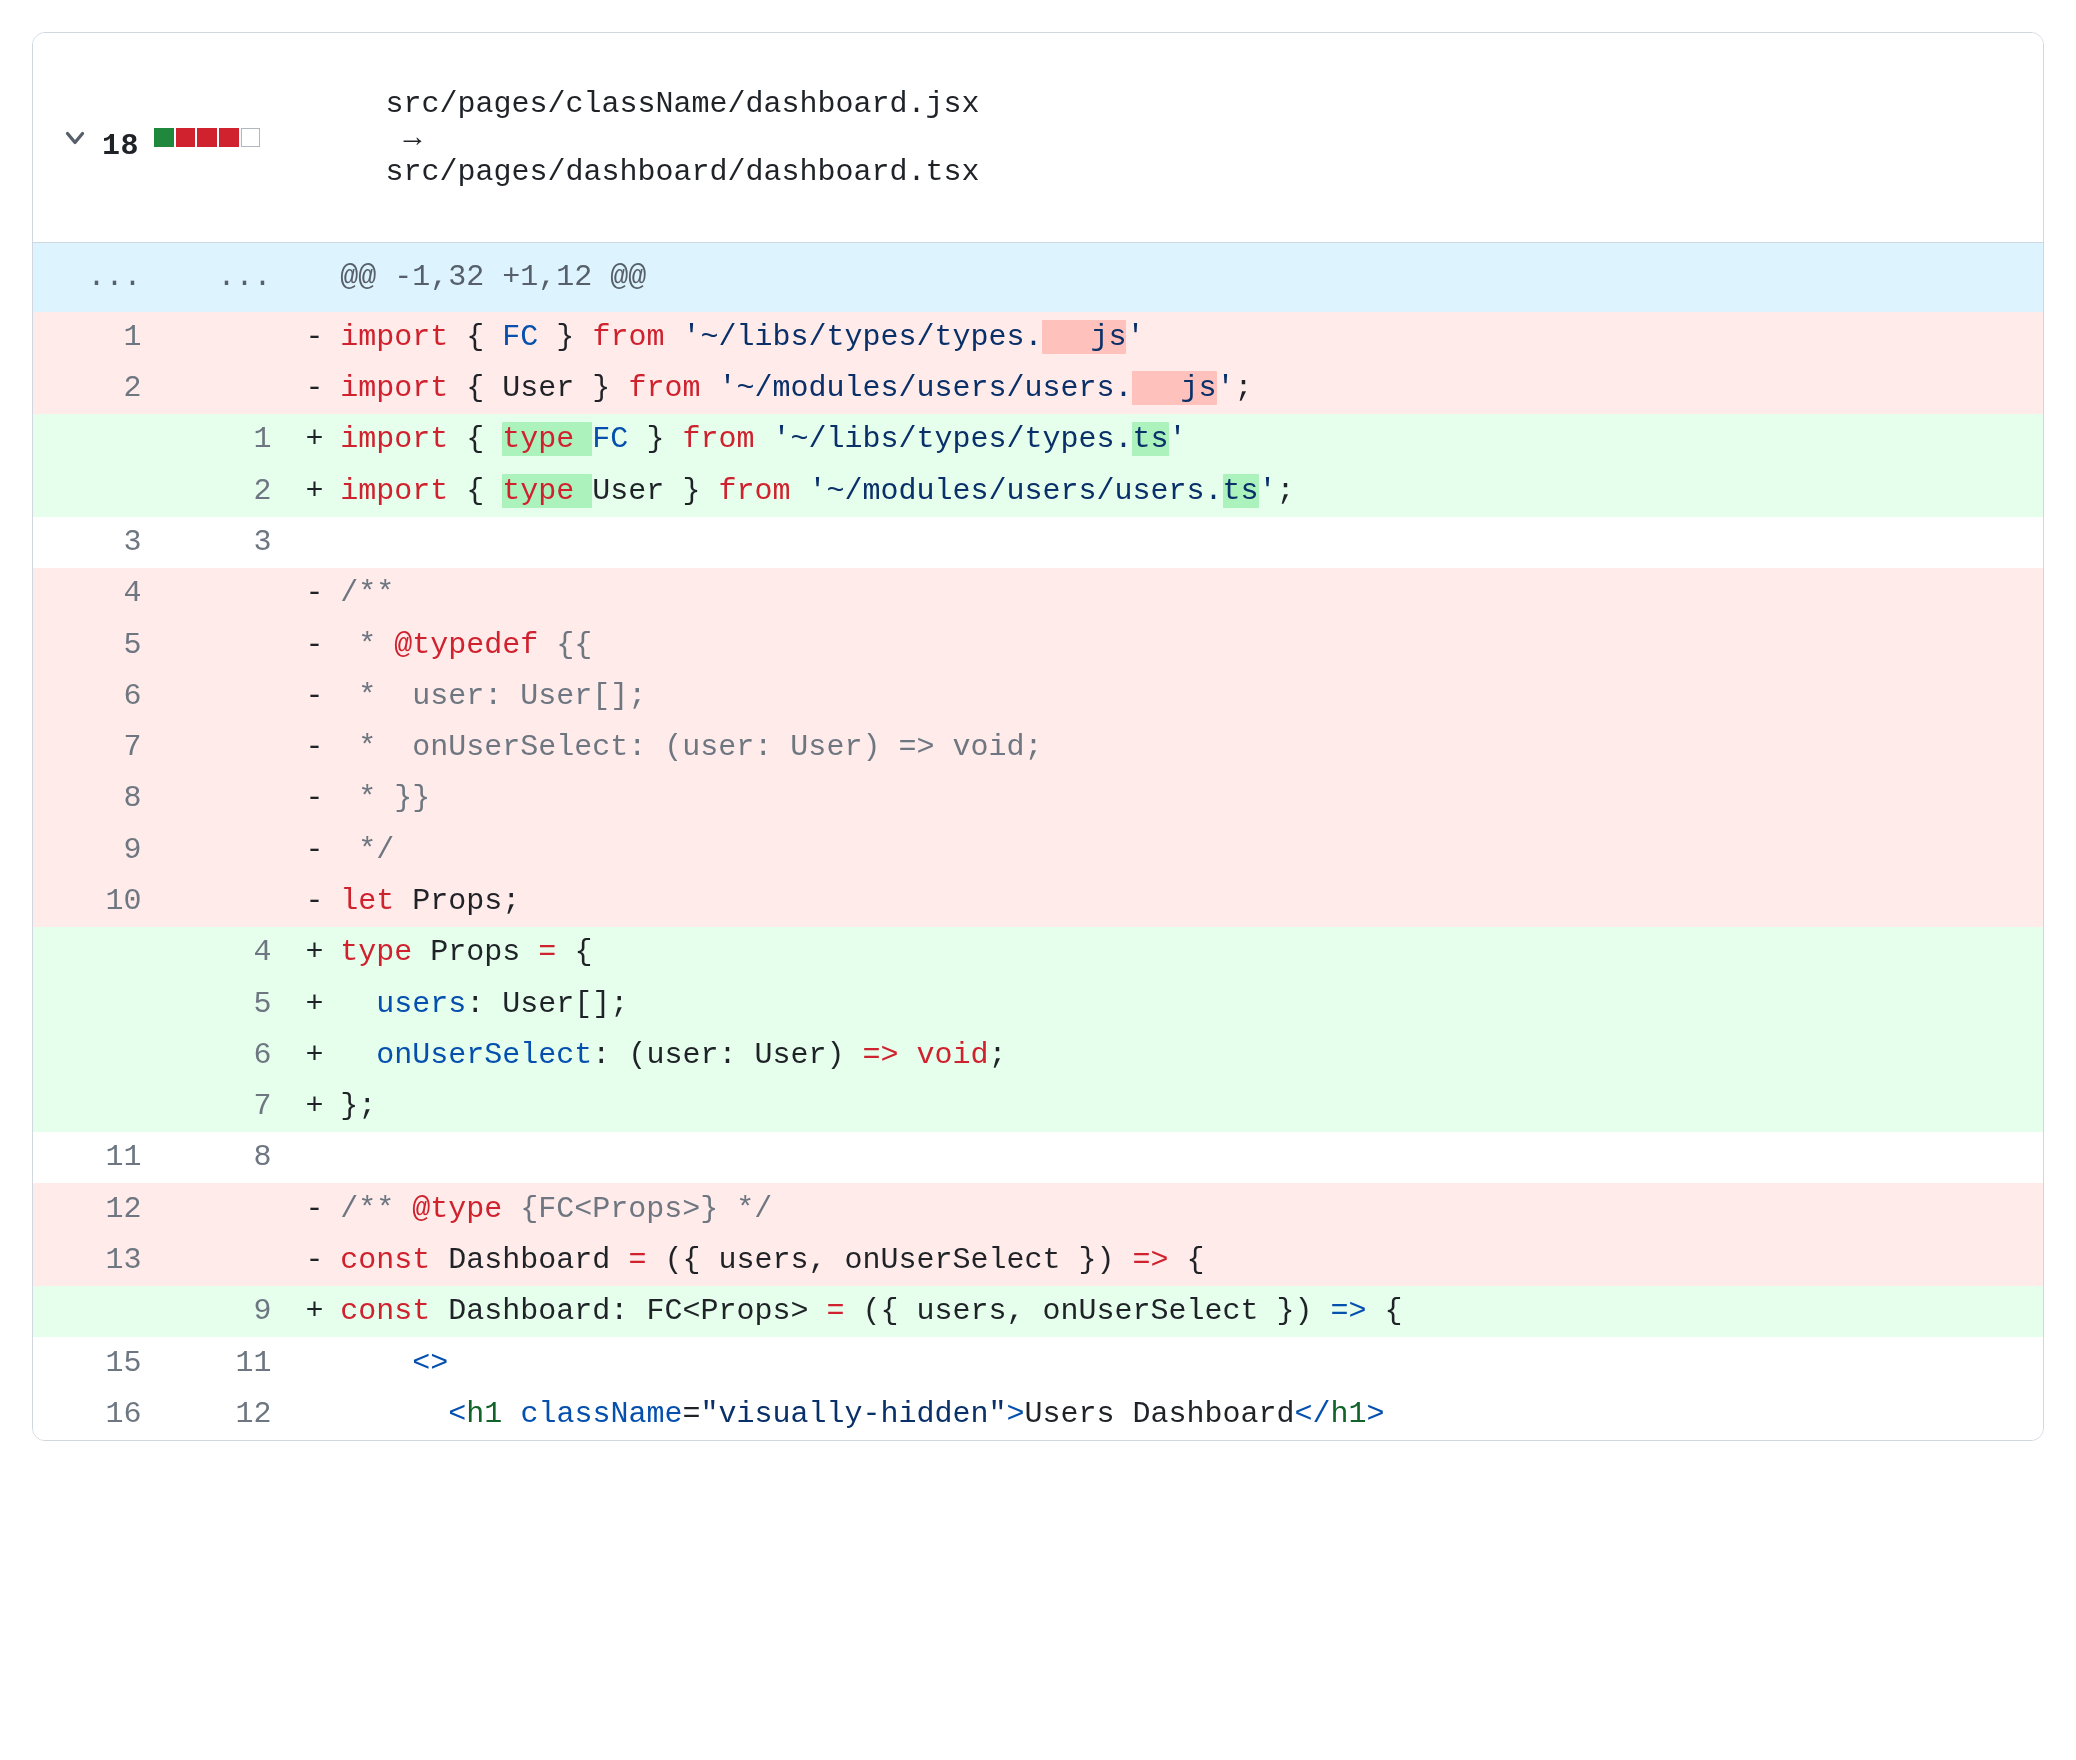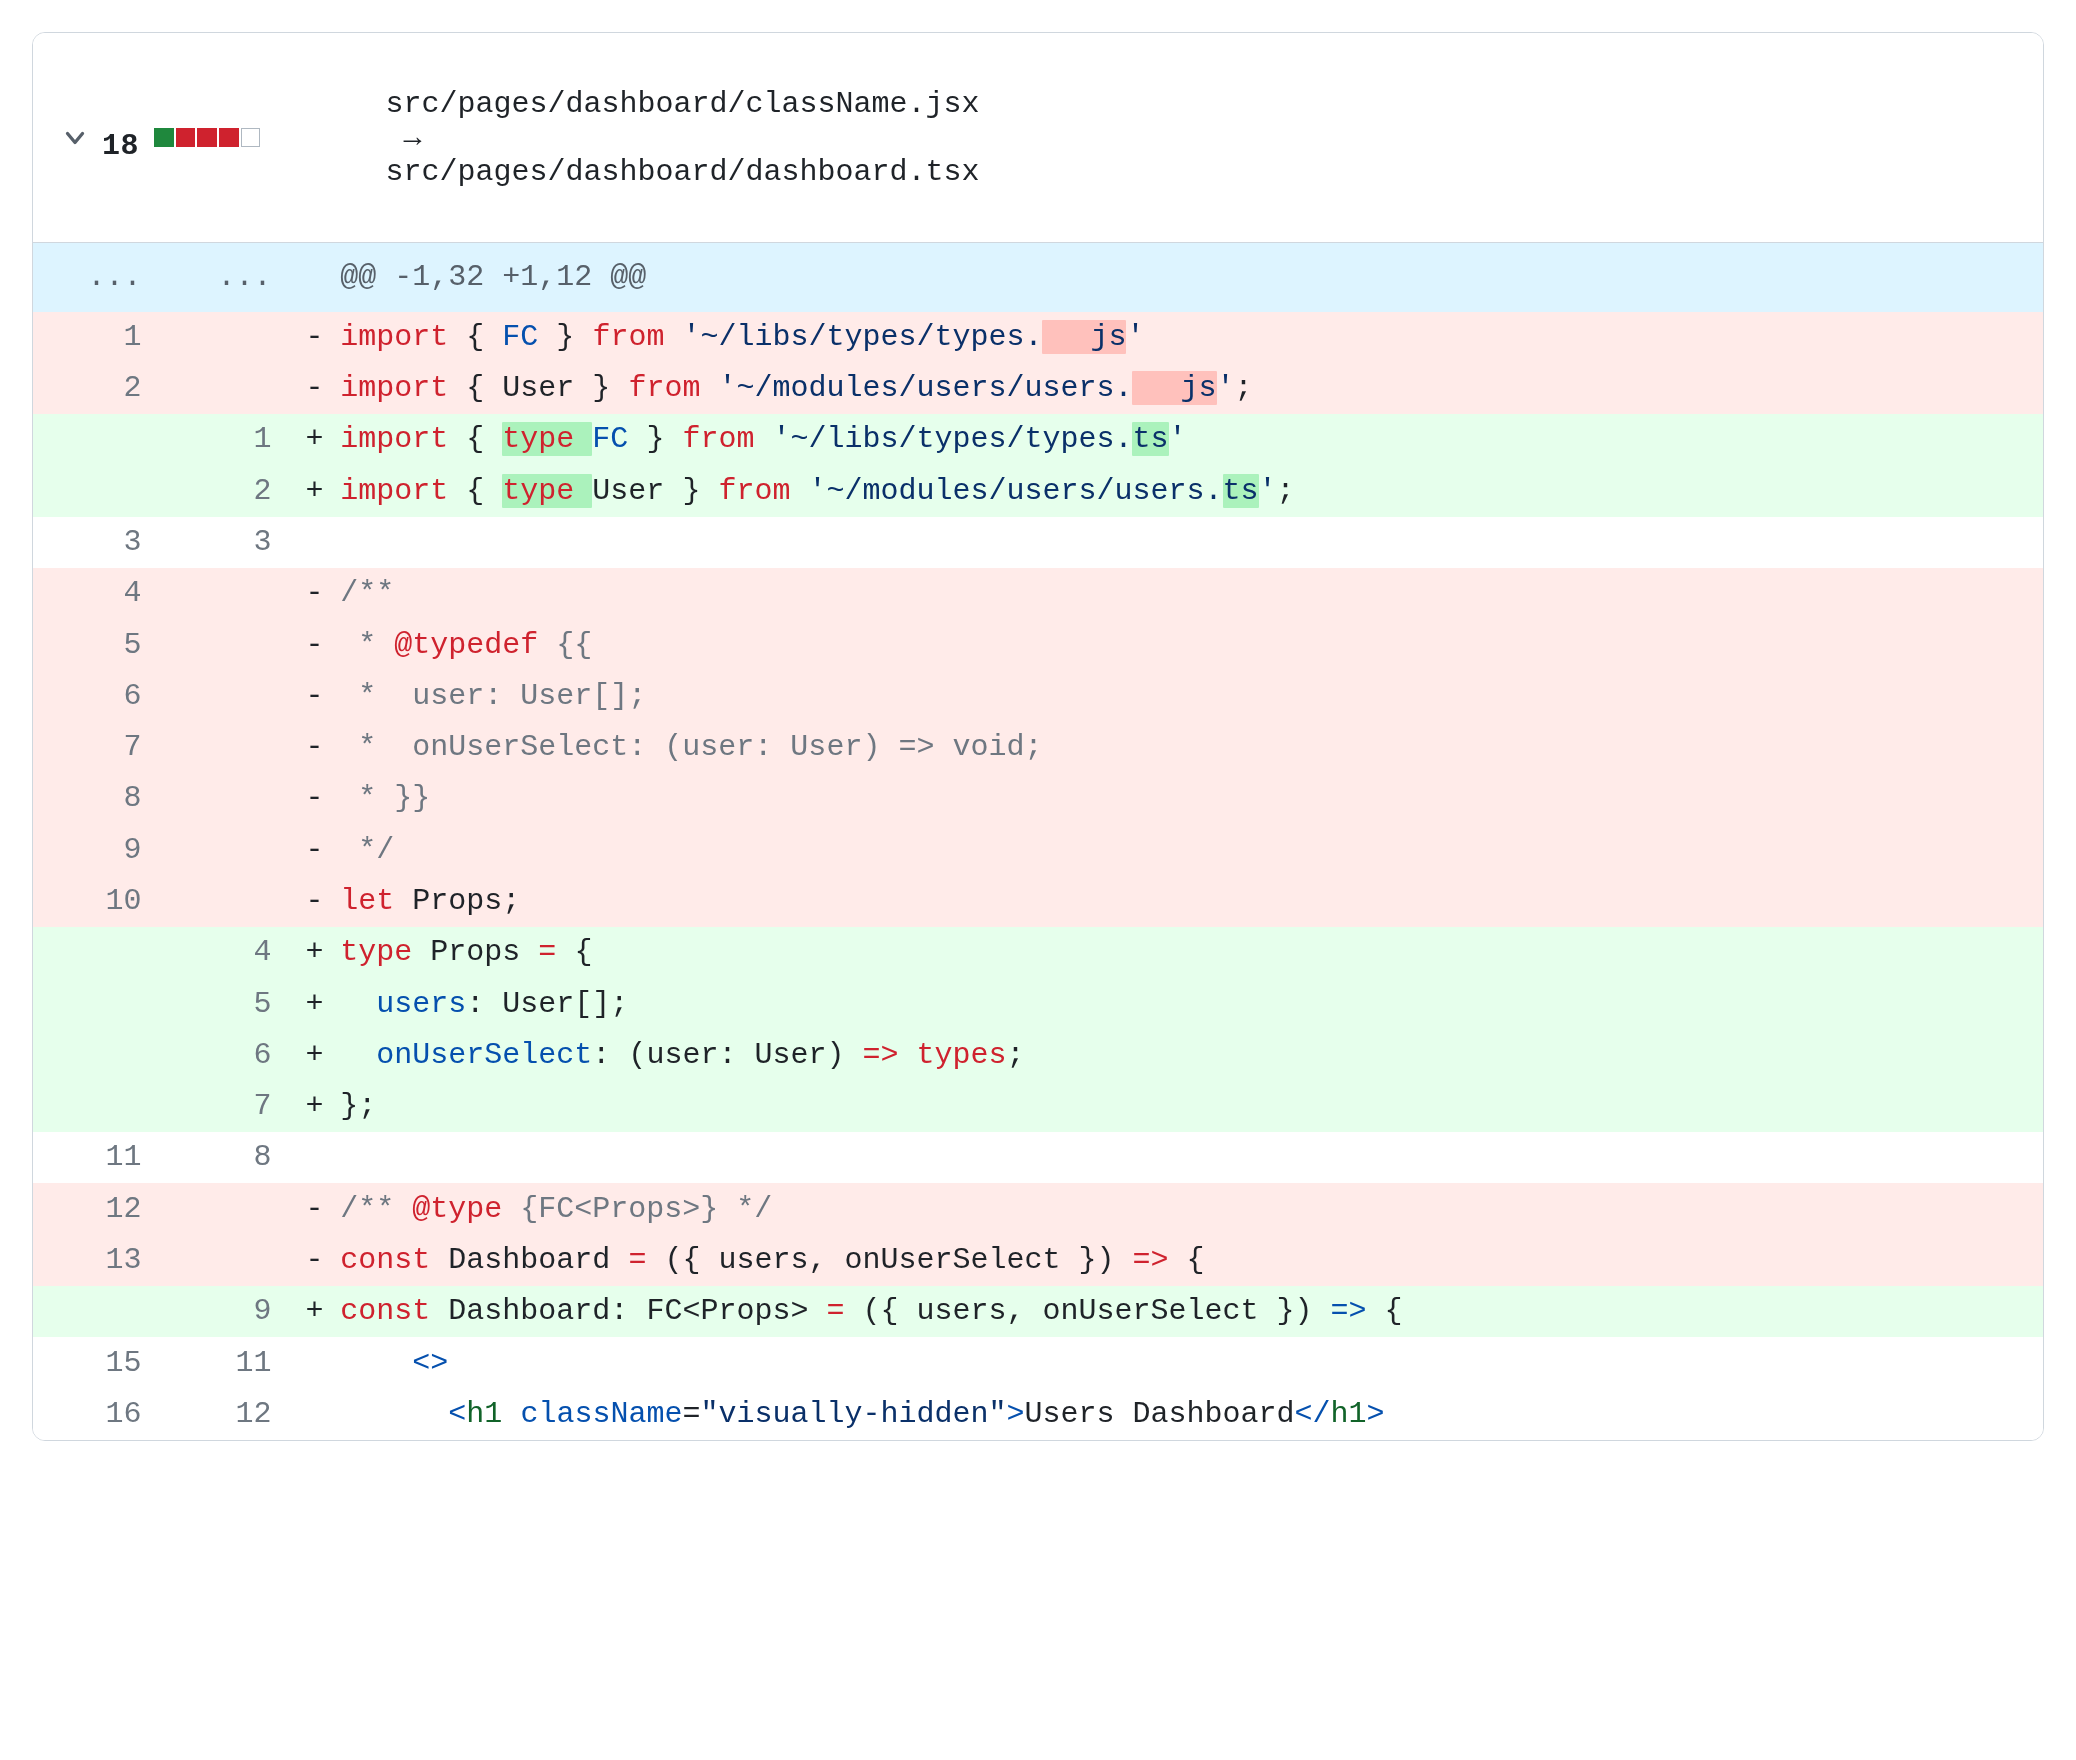--- a/index.html
+++ b/index.html
@@ -128,21 +128,21 @@
     </span>
     <span class="change-count">18</span>
     <span class="diffstat" id="diffstat">
         <span class="sq-add"></span>
         <span class="sq-del"></span>
         <span class="sq-del"></span>
         <span class="sq-del"></span>
         <span class="sq-neu"></span>
       </span>
     <span class="file-path">
-      <span>src/pages/dashboard/className.jsx</span>
+      <span>src/pages/className/dashboard.jsx</span>
       <span> <span>→</span> </span>
       <span>src/pages/dashboard/dashboard.tsx</span>
     </span>
   </div>
 
   <table class="diff-table">
     <tbody id="diff-body">
       <tr class="hunk">
         <td class="num">...</td>
         <td class="num">...</td>
@@ -230,21 +230,21 @@
         <tr class="add">
           <td class="num"></td>
           <td class="num">5</td>
           <td class="sign">+</td>
           <td class="code"><span>  </span><span class="t-blue">users</span><span class="t-black">: </span><span class="t-black">User</span><span class="t-black">[];</span></td>
         </tr>
         <tr class="add">
           <td class="num"></td>
           <td class="num">6</td>
           <td class="sign">+</td>
-          <td class="code"><span>  </span><span class="t-blue">onUserSelect</span><span class="t-black">: (</span><span class="t-black">user</span><span class="t-black">: </span><span class="t-black">User</span><span class="t-black">) </span><span class="t-red">=&gt;</span><span> </span><span class="t-red">types</span><span class="t-black">;</span></td>
+          <td class="code"><span>  </span><span class="t-blue">onUserSelect</span><span class="t-black">: (</span><span class="t-black">user</span><span class="t-black">: </span><span class="t-black">User</span><span class="t-black">) </span><span class="t-red">=&gt;</span><span> </span><span class="t-red">void</span><span class="t-black">;</span></td>
         </tr>
         <tr class="add">
           <td class="num"></td>
           <td class="num">7</td>
           <td class="sign">+</td>
           <td class="code"><span class="t-black">};</span></td>
         </tr>
         <tr class="ctx">
           <td class="num">11</td>
           <td class="num">8</td>

